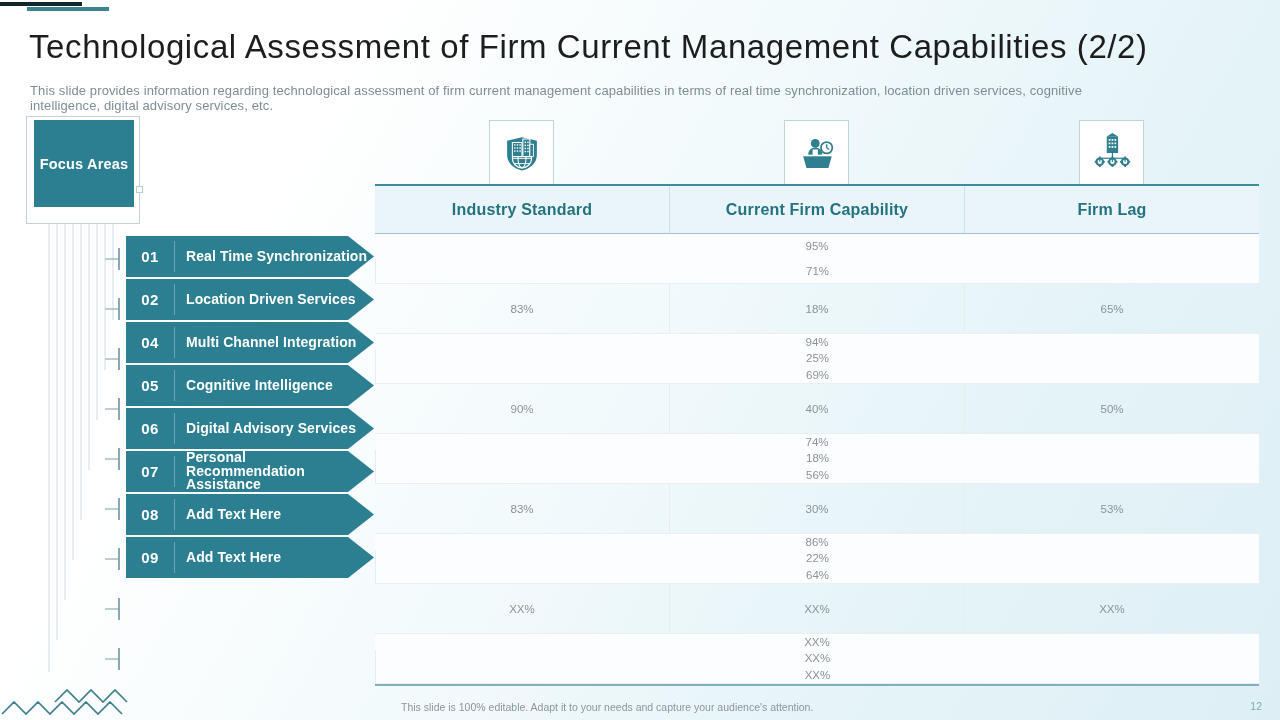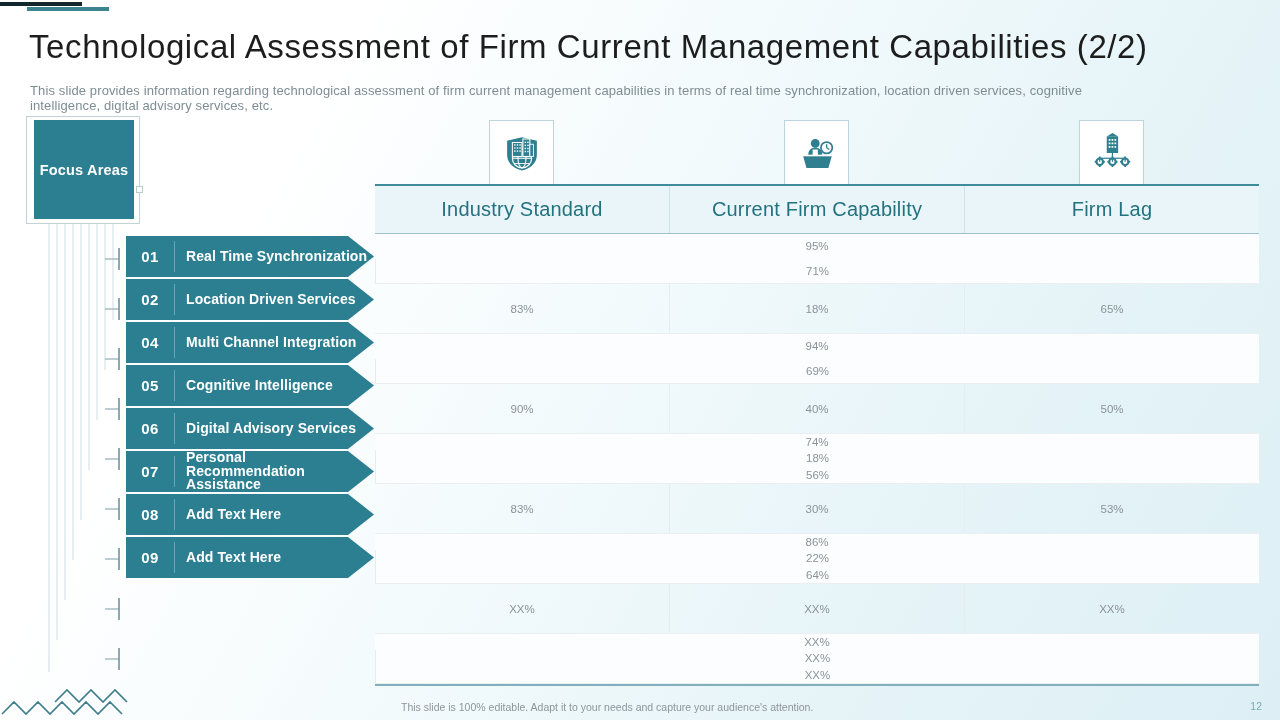--- a/index.html
+++ b/index.html
@@ -38,21 +38,21 @@
   }
 
   
   .focus-outline {
     position: absolute; left: 26px; top: 116px;
     width: 114px; height: 108px;
     border: 1px solid #c2d3d8; background: transparent;
   }
   .focus-box {
     position: absolute; left: 34px; top: 120px;
-    width: 100px; height: 99px;
+    width: 100px; height: 87px;
     background: #2c7f91;
     display: flex; align-items: center; justify-content: center;
   }
   .focus-box span {
     color: #ffffff; font-size: 14.5px; font-weight: bold;
     letter-spacing: .2px;
   }
   .focus-handle {
     position: absolute; left: 136px; top: 186px;
     width: 7px; height: 7px;
@@ -121,21 +121,21 @@
   }
   .thead {
     display: flex;
     height: 50px;
     background: #e9f5f9;
     border-top: 2px solid #3f8b9b;
     border-bottom: 1px solid #9dc2cc;
   }
   .thead .th {
     flex: 1 1 0; display: flex; align-items: center; justify-content: center;
-    color: #24727f; font-size: 20px; font-weight: normal; letter-spacing: .2px;
+    color: #24727f; font-size: 16px; font-weight: bold; letter-spacing: .2px;
   }
   .thead .th + .th { border-left: 1px solid #cde2e9; }
   .trow {
     display: flex; height: 50px;
     border-bottom: 1px solid #eceff1;
   }
   .trow.alt { background: #fbfdfe; flex-direction: column; }
   .trow .td {
     flex: 1 1 0; display: flex; align-items: center; justify-content: center;
     color: #8b9398; font-size: 11.5px;
@@ -375,20 +375,21 @@
           <div class="td">95%</div>
           <div class="td">71%</div>
         </div>
         <div class="trow">
           <div class="td">83%</div>
           <div class="td">18%</div>
           <div class="td">65%</div>
         </div>
         <div class="trow alt">
           <div class="td">94%</div>
+          <div class="td">25%</div>
           <div class="td">69%</div>
         </div>
         <div class="trow">
           <div class="td">90%</div>
           <div class="td">40%</div>
           <div class="td">50%</div>
         </div>
         <div class="trow alt">
           <div class="td">74%</div>
           <div class="td">18%</div>

